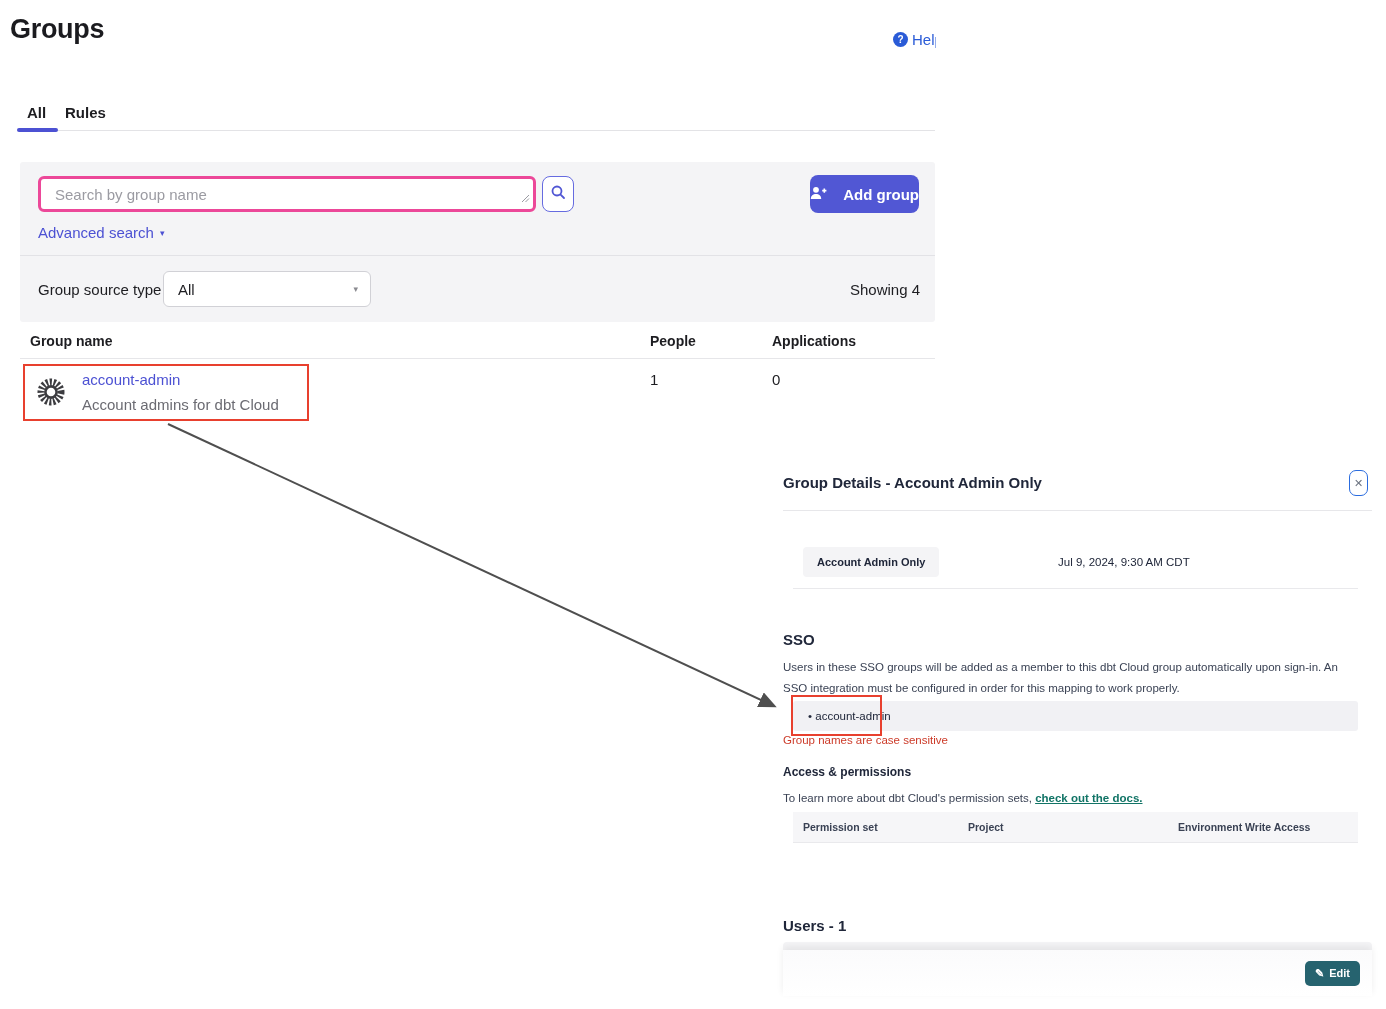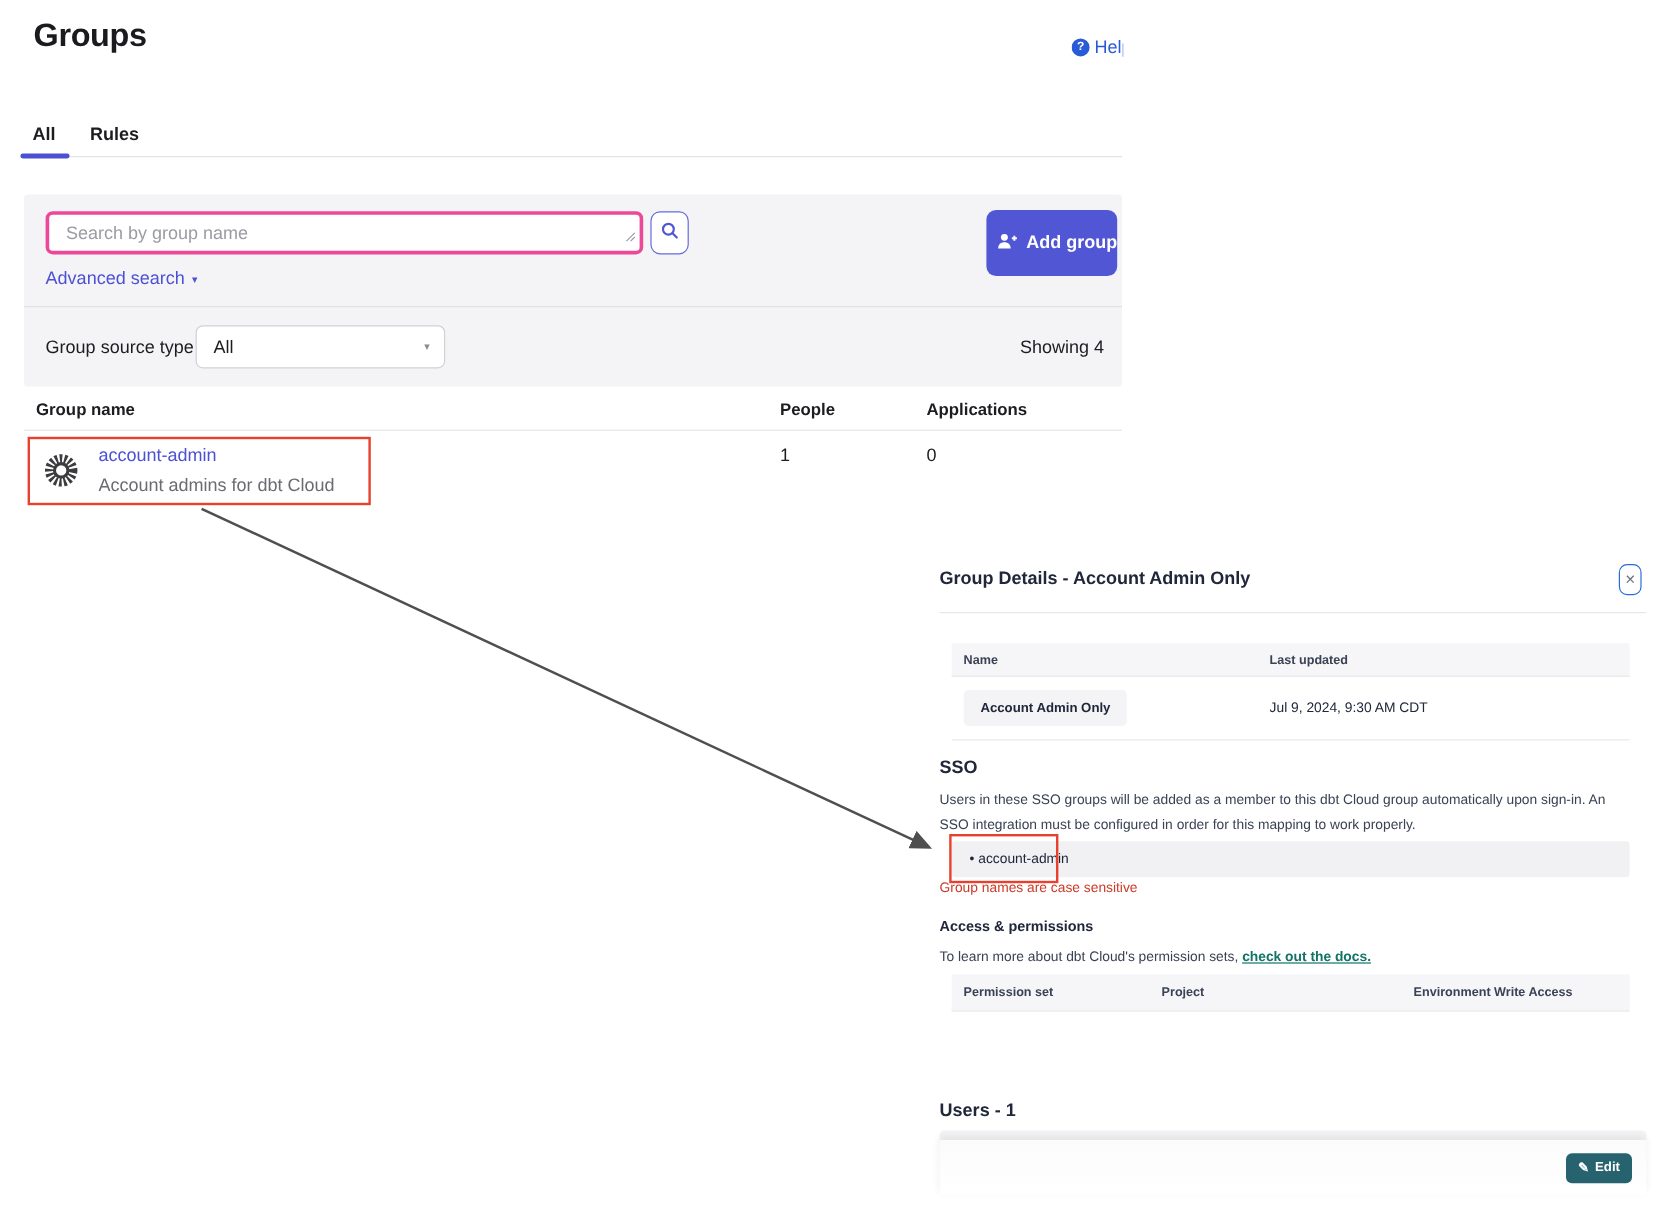--- a/index.html
+++ b/index.html
@@ -1,42 +1,42 @@
 <!DOCTYPE html>
 <html><head>
 <meta charset="utf-8">
 <style>
   * { margin:0; padding:0; box-sizing:border-box; }
   html,body { background:#fff; }
   body { font-family:"Liberation Sans", sans-serif; color:#1d1d21; }
   #canvas { position:relative; width:1386px; height:1009px; background:#fff; overflow:hidden; }
 
   
-  .page-title { position:absolute; left:28px; top:14px; font-size:27px; font-weight:700; letter-spacing:-0.3px; color:#1b1b1f; }
+  .page-title { position:absolute; left:10px; top:14px; font-size:27px; font-weight:700; letter-spacing:-0.3px; color:#1b1b1f; }
   .help-link { position:absolute; left:893px; top:31px; width:43px; overflow:hidden; white-space:nowrap; display:flex; align-items:center; gap:4px; color:#2a5bd7; font-size:15px; cursor:pointer; }
   .help-badge { display:inline-flex; width:15px; height:15px; border-radius:50%; background:#2a5bd7; color:#fff; font-size:10px; font-weight:700; align-items:center; justify-content:center; flex:0 0 auto; }
 
   .tab { position:absolute; top:104px; font-size:15px; font-weight:700; color:#1d1d21; cursor:pointer; }
   .tab-all { left:27px; }
-  .tab-rules { left:75px; }
+  .tab-rules { left:65px; }
   .tabs-baseline { position:absolute; left:17px; top:130px; width:918px; height:1px; background:#e3e3e6; }
   .tab-active-bar { position:absolute; left:17px; top:128px; width:41px; height:4px; background:#4c51d3; border-radius:2px; z-index:2; }
 
   .filter-band { position:absolute; left:20px; top:162px; width:915px; height:160px; background:#f4f4f6; border-radius:3px; }
   .band-divider { position:absolute; left:20px; top:255px; width:915px; height:1px; background:#e2e2e6; }
 
   .search-box { position:absolute; left:38px; top:176px; width:498px; height:36px; }
   .search-input { width:100%; height:100%; border:3px solid #ec4899; border-radius:6px; background:#fff; padding:0 26px 0 14px; font-size:15px; font-family:"Liberation Sans", sans-serif; color:#1d1d21; outline:none; }
   .search-input::placeholder { color:#9b9ba2; }
   .resize-grip { position:absolute; right:6px; bottom:5px; pointer-events:none; }
   .search-btn { position:absolute; left:542px; top:176px; width:32px; height:36px; background:#fff; border:1.5px solid #666be0; border-radius:8px; display:flex; align-items:center; justify-content:center; cursor:pointer; }
   .advanced-link { position:absolute; left:38px; top:224px; font-size:15px; color:#4c51d3; cursor:pointer; display:flex; align-items:center; gap:6px; }
   .advanced-link .caret { font-size:9px; }
 
-  .add-group-btn { position:absolute; left:810px; top:175px; width:109px; height:55px; background:#5157d4; border:none; border-radius:8px; color:#fff; font-size:15px; font-weight:700; font-family:"Liberation Sans", sans-serif; display:flex; align-items:center; justify-content:flex-end; gap:7px; cursor:pointer;margin-left:12px; }
+  .add-group-btn { position:absolute; left:810px; top:175px; width:109px; height:38px; background:#5157d4; border:none; border-radius:8px; color:#fff; font-size:15px; font-weight:700; font-family:"Liberation Sans", sans-serif; display:flex; align-items:center; justify-content:space-between; gap:7px; cursor:pointer; }
 
   .gst-label { position:absolute; left:38px; top:281px; font-size:15px; color:#1d1d21; }
   .gst-select { position:absolute; left:163px; top:271px; width:208px; height:36px; background:#fff; border:1px solid #d1d1d6; border-radius:6px; display:flex; align-items:center; padding:0 12px 0 14px; font-size:15px; cursor:pointer; }
   .gst-select .caret { margin-left:auto; color:#8a8a90; font-size:9px; }
   .showing { position:absolute; left:820px; top:281px; width:100px; text-align:right; font-size:15px; color:#1d1d21; }
 
   .grid-header { position:absolute; top:333px; font-size:14px; font-weight:600; color:#1d1d21; }
   .col-name { left:30px; } .col-people { left:650px; } .col-apps { left:772px; }
   .grid-header-divider { position:absolute; left:20px; top:358px; width:915px; height:1px; background:#e6e6e9; }
 
@@ -177,24 +177,20 @@
   </svg>
 
   <div class="dbt">
     <div class="dbt-title">Group Details - Account Admin Only</div>
     <div class="dbt-close">
       <span>✕</span>
     </div>
     <div class="dbt-title-divider"></div>
 
     <div class="dbt-table name-table">
-      <div class="dbt-thead">
-        <div class="dbt-cell c1">Name</div>
-        <div class="dbt-cell c2">Last updated</div>
-      </div>
       <div class="dbt-trow">
         <div class="dbt-cell c1"><span class="pill">Account Admin Only</span></div>
         <div class="dbt-cell c2">Jul 9, 2024, 9:30 AM CDT</div>
       </div>
     </div>
 
     <div class="sso-heading">SSO</div>
     <div class="sso-desc">Users in these SSO groups will be added as a member to this dbt Cloud group automatically upon sign-in. An SSO integration must be configured in order for this mapping to work properly.</div>
     <div class="sso-chip-bar">
       <span>•</span>&nbsp;<span>account-admin</span>

